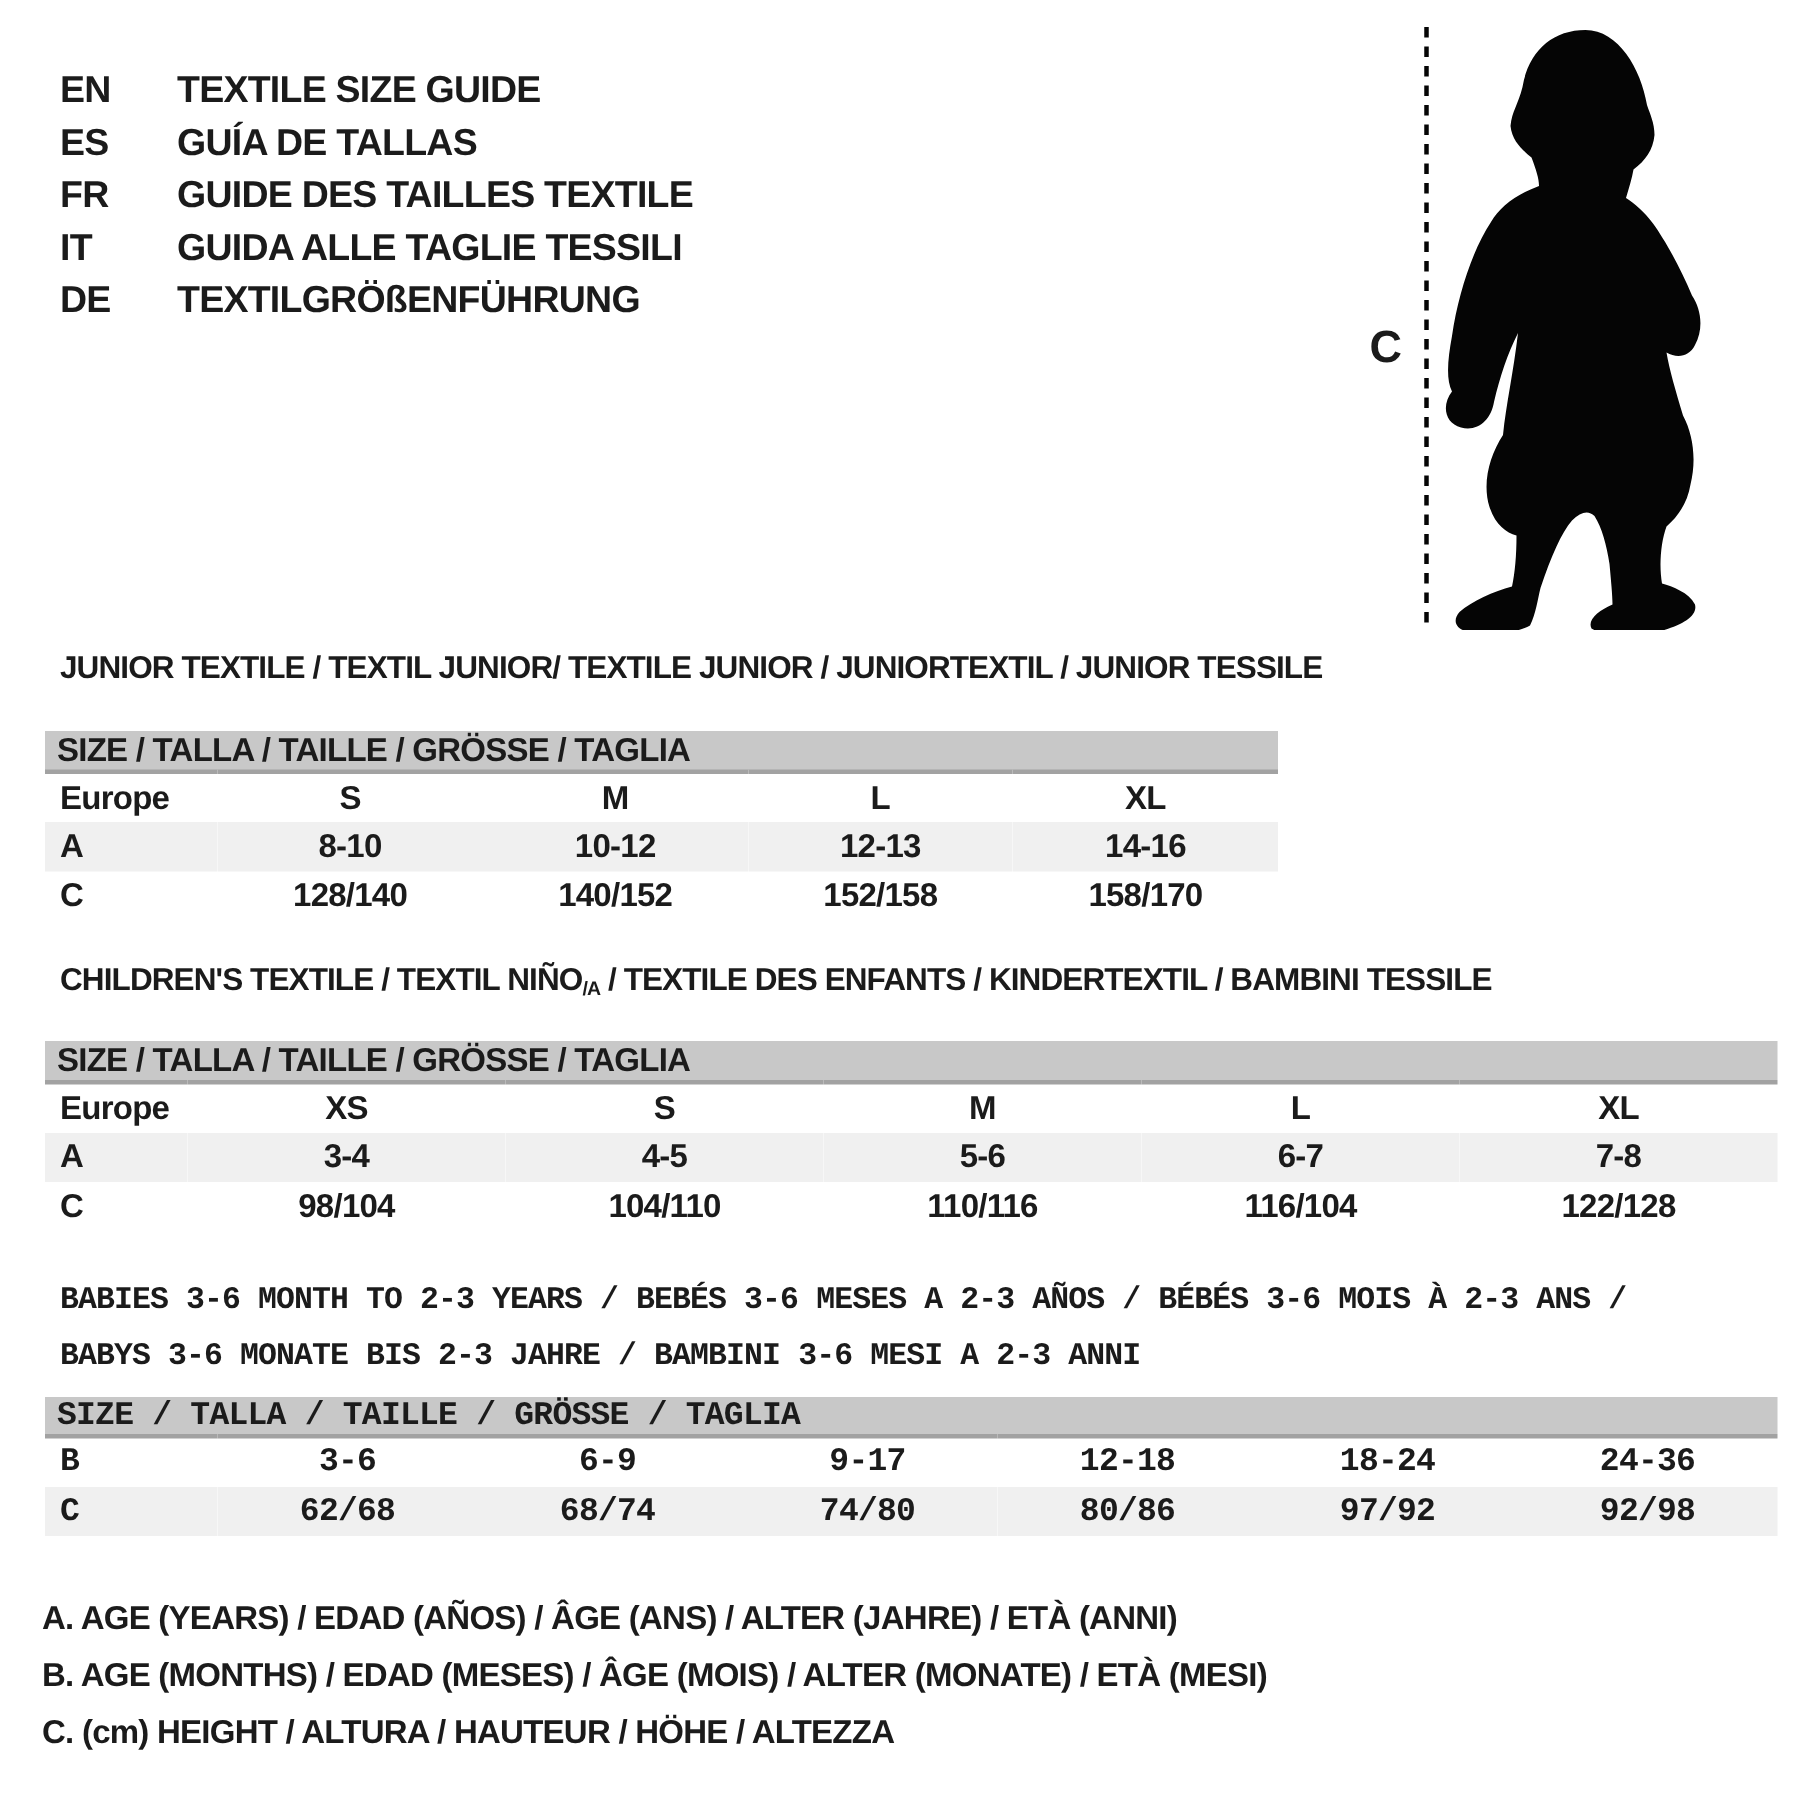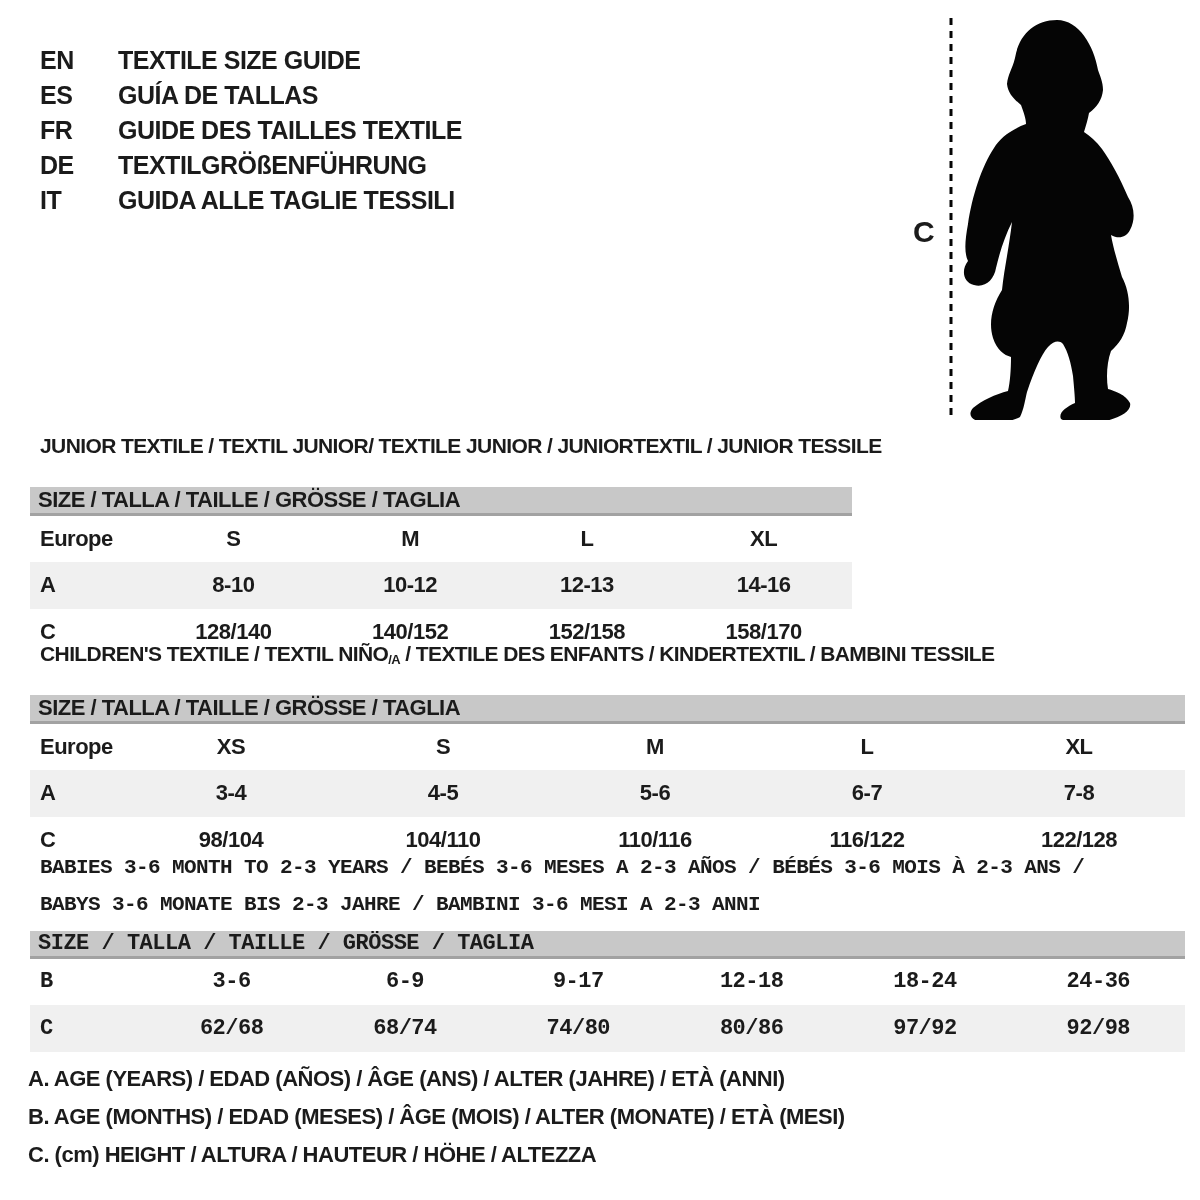--- a/index.html
+++ b/index.html
@@ -36,21 +36,21 @@
   .title-sub{font-size:13px;position:relative;top:3px;}
   .section-junior .size-table{margin-top:29px;}
   .section-children .size-table{margin-top:26px;}
   .section-babies .size-table{margin-top:8px;}
   
   .size-table{width:100%;border-collapse:collapse;table-layout:fixed;}
   .size-table td{
     font-size:22px;letter-spacing:-0.5px;text-align:center;padding:0;
     white-space:nowrap;overflow:hidden;
   }
-  .size-table tr{height:47px;}
+  .size-table tr{height:33px;}
   .size-table tr.bar{height:26px;}
   .bar td{
     background:var(--header-bar);border-bottom:3px solid var(--header-bar-border);
     text-align:left;padding-left:8px;font-size:22px;
   }
   td.rowlabel{text-align:left;padding-left:10px;}
   tr.shaded td{background:var(--row-alt);}
   
   .legend{position:absolute;left:28px;top:1060px;}
   .legend-line{font-size:22px;line-height:38px;letter-spacing:-0.5px;white-space:nowrap;}
@@ -67,26 +67,26 @@
     </div>
     <div class="lang-row">
       <span class="lang-code">ES</span>
       <span class="lang-label">GUÍA DE TALLAS</span>
     </div>
     <div class="lang-row">
       <span class="lang-code">FR</span>
       <span class="lang-label">GUIDE DES TAILLES TEXTILE</span>
     </div>
     <div class="lang-row">
+      <span class="lang-code">IT</span>
+      <span class="lang-label">GUIDA ALLE TAGLIE TESSILI</span>
+    </div>
+    <div class="lang-row">
       <span class="lang-code">DE</span>
       <span class="lang-label">TEXTILGRÖßENFÜHRUNG</span>
-    </div>
-    <div class="lang-row">
-      <span class="lang-code">IT</span>
-      <span class="lang-label">GUIDA ALLE TAGLIE TESSILI</span>
     </div>
   </div>
 
   <svg class="figure-svg" width="250" height="410" viewBox="0 0 250 410" aria-hidden="true">
     <line x1="46" y1="8" x2="46" y2="406" stroke="currentColor" stroke-width="3" stroke-dasharray="7 6"></line>
     <path fill="currentColor" d="
       M152,10
       C130,10 114,24 110,48
       C107,60 103,64 102,74
       C103,84 110,90 116,95
@@ -196,21 +196,21 @@
         <td>4-5</td>
         <td>5-6</td>
         <td>6-7</td>
         <td>7-8</td>
       </tr>
       <tr>
         <td class="rowlabel">C</td>
         <td>98/104</td>
         <td>104/110</td>
         <td>110/116</td>
-        <td>116/122</td>
+        <td>116/104</td>
         <td>122/128</td>
       </tr>
     </tbody>
       </table>
   </div>
 
   <div class="section section-babies">
     <div class="section-title">
       <div>BABIES 3-6 MONTH TO 2-3 YEARS / BEBÉS 3-6 MESES A 2-3 AÑOS / BÉBÉS 3-6 MOIS À 2-3 ANS /</div>
       <div>BABYS 3-6 MONATE BIS 2-3 JAHRE / BAMBINI 3-6 MESI A 2-3 ANNI</div>

